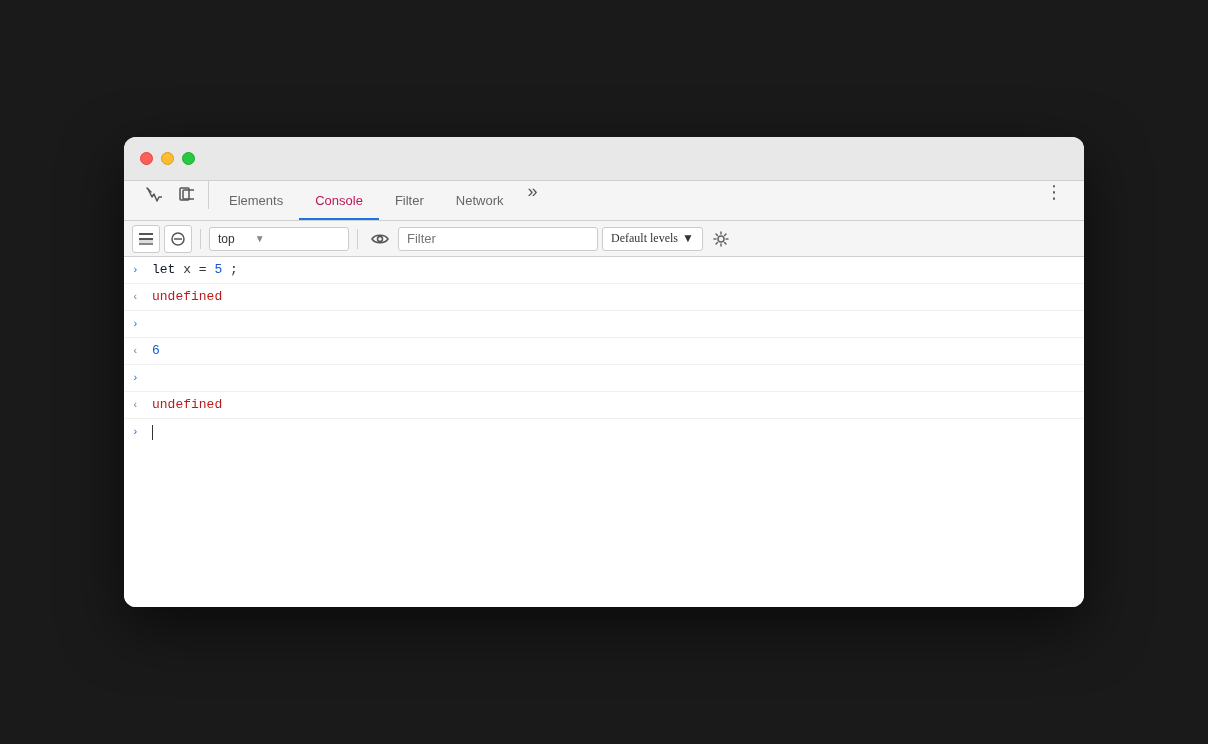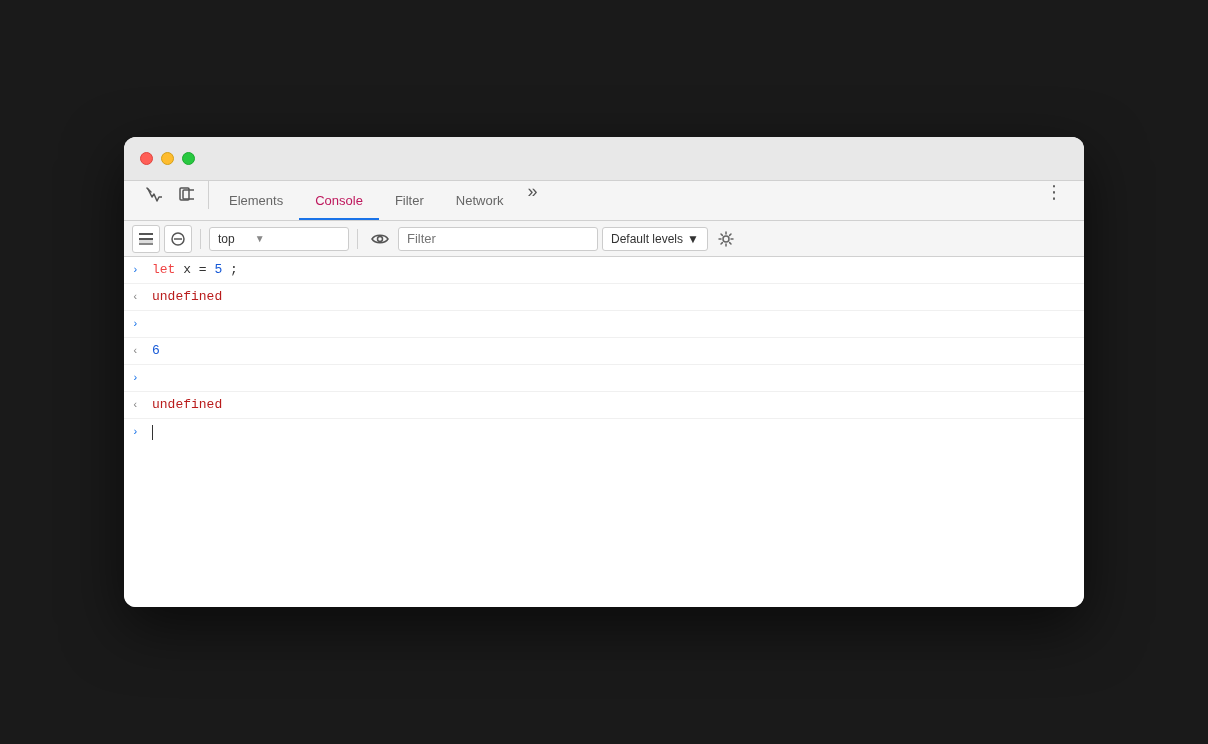--- a/index.html
+++ b/index.html
@@ -219,20 +219,21 @@
       border: 1px solid #ccc;
       border-radius: 3px;
       background: #fff;
       height: 24px;
       padding: 0 8px;
       font-size: 12px;
       color: #333;
       cursor: pointer;
       gap: 4px;
       white-space: nowrap;
+      font-family: Liberation Serif, serif;
     }
 
     .gear-btn {
       width: 28px;
       height: 28px;
       display: flex;
       align-items: center;
       justify-content: center;
       cursor: pointer;
       color: #666;
@@ -268,21 +269,21 @@
     }
 
     .arrow-input { color: #1a73e8; }
     .arrow-output { color: #888; }
 
     .console-content {
       flex: 1;
       line-height: 18px;
     }
 
-    .kw-blue { color: #ef4444; }
+    .kw-blue { color: #0f172a; }
     .kw-purple { color: #7b4ea9; }
     .num-blue { color: #1558d6; }
     .op { color: #333; }
     .result-blue { color: #1558d6; }
     .undef { color: #b91c1c; }
 
     .cursor-line {
       display: flex;
       align-items: center;
       padding: 4px 8px;

